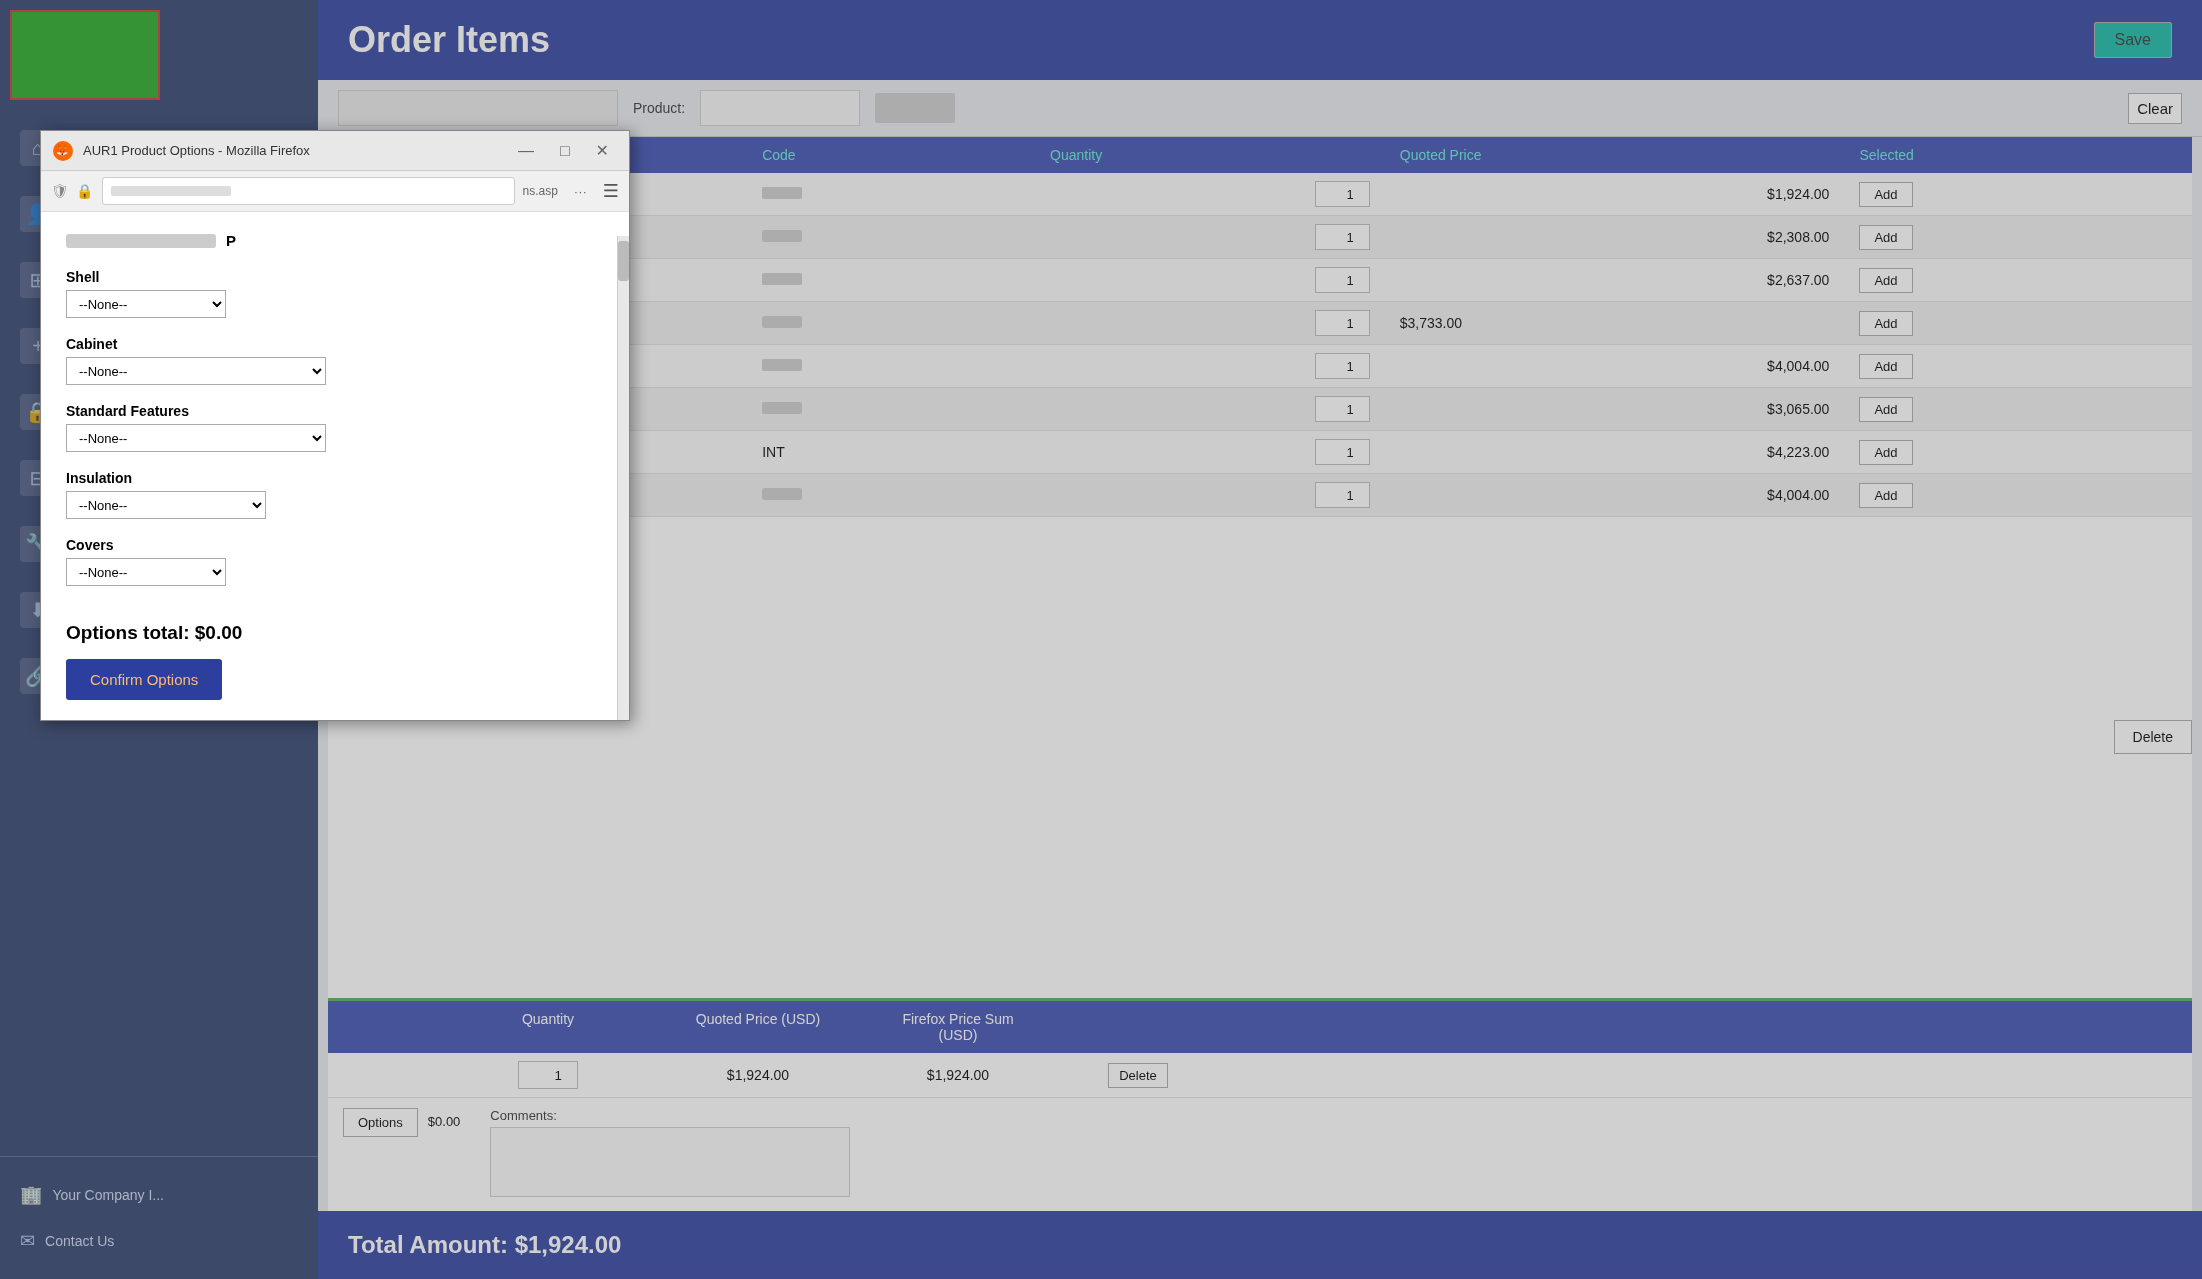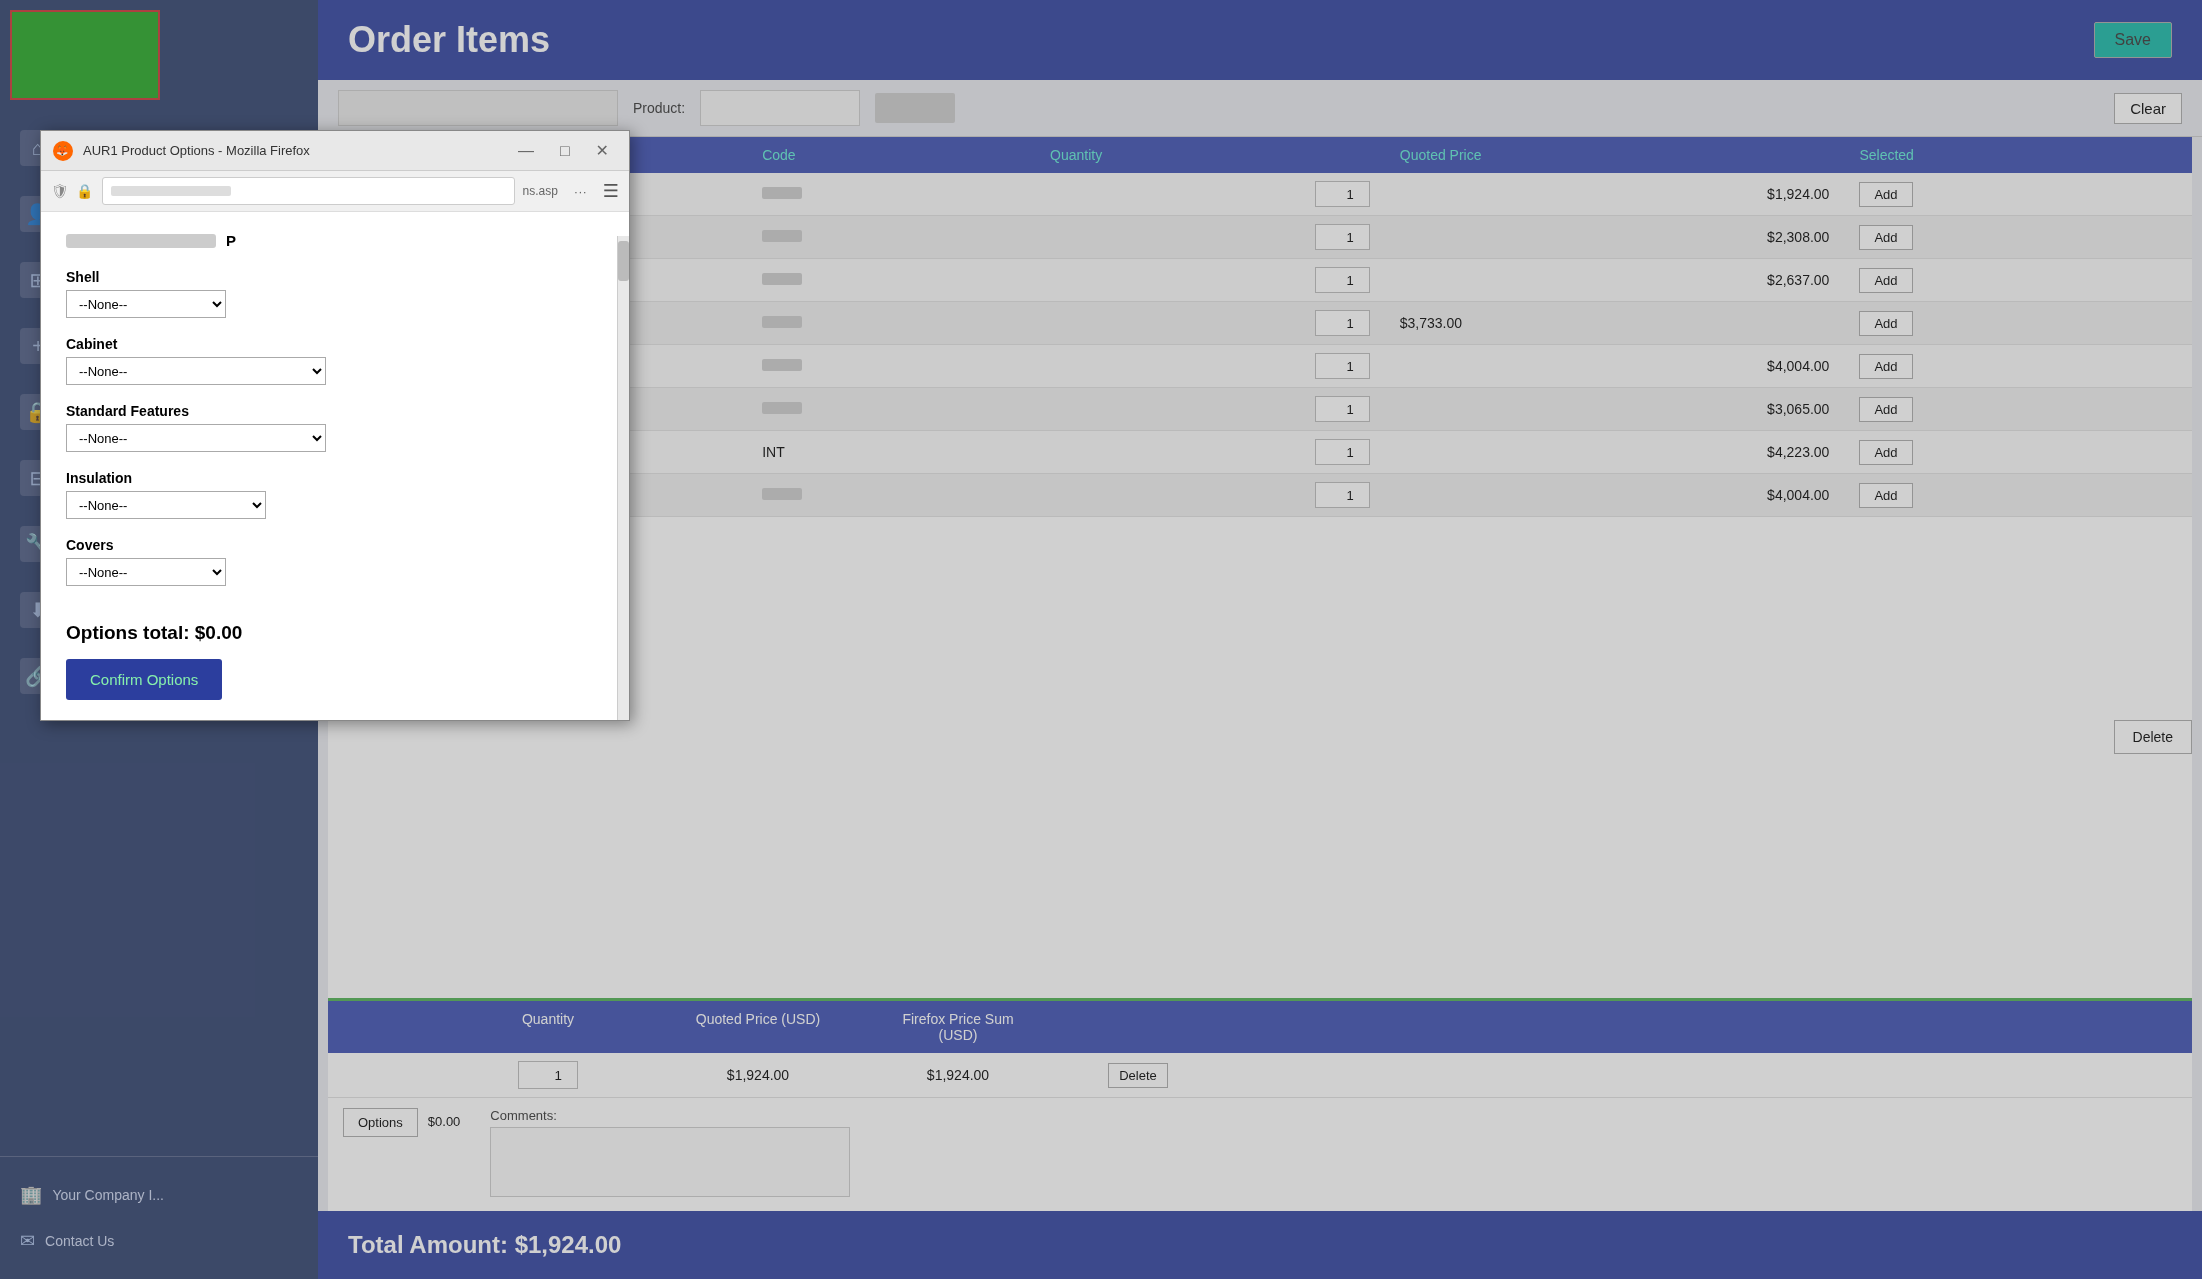--- a/index.html
+++ b/index.html
@@ -106,21 +106,21 @@
       background: #f5f5f5;
     }
     .toolbar-product-label {
       font-size: 14px;
       color: #333;
     }
     .toolbar-clear-btn {
       margin-left: auto;
       background: white;
       border: 1px solid #aaa;
-      padding: 6px 15px;
+      padding: 6px 8px;
       font-size: 15px;
       cursor: pointer;
     }
 
     
     .table-container {
       flex: 1;
       overflow-y: auto;
       background: white;
       margin: 0 10px;
@@ -366,21 +366,21 @@
     .form-select-lg { width: 200px; }
 
     .options-total {
       font-size: 19px;
       font-weight: bold;
       margin: 36px 0 15px 0;
     }
 
     .confirm-btn {
       background: #2c3e9e;
-      color: #86efac;
+      color: #fdba74;
       border: none;
       padding: 12px 24px;
       font-size: 15px;
       cursor: pointer;
       border-radius: 3px;
     }
 
     .main-delete-outer {
       position: absolute;
       right: 10px;

